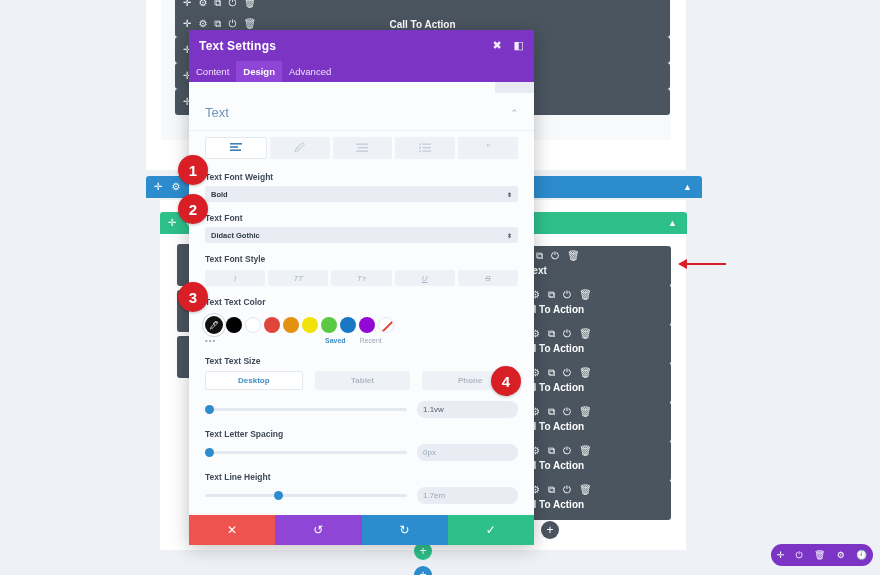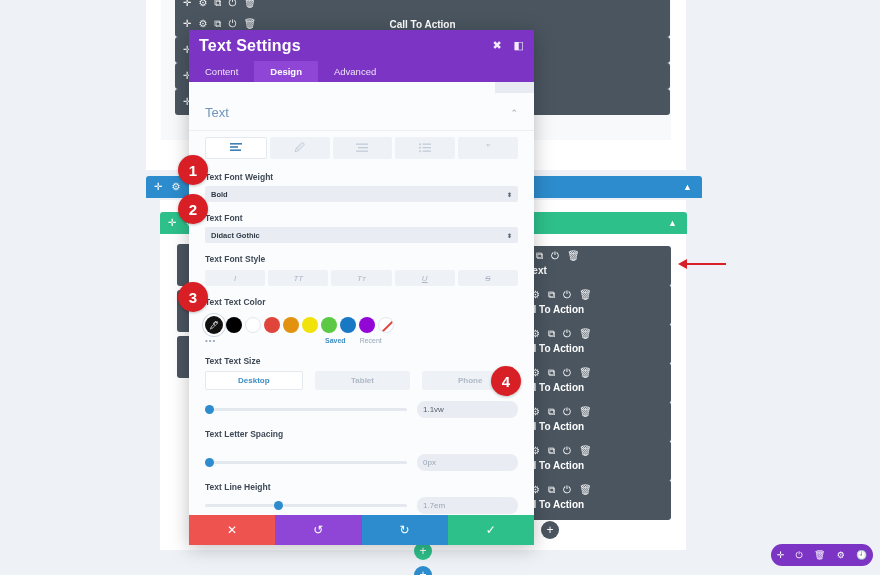--- a/index.html
+++ b/index.html
@@ -85,26 +85,26 @@
     position: absolute; left: 189px; top: 30px; width: 345px; height: 515px;
     background: #fbfcfe;
     box-shadow: 0 3px 18px rgba(0,0,0,.25);
     overflow: hidden;
   }
   .modal-head {
     height: 31px; background: #7c34c4;
     display: flex; align-items: center; padding: 0 10px;
     color: #fff;
   }
-  .modal-head .ttl { font-size: 16px; font-weight: 700; letter-spacing: .2px; }
+  .modal-head .ttl { font-size: 12px; font-weight: 700; letter-spacing: .2px; }
   .modal-head .sp { flex: 1; }
   .modal-head .hic { font-size: 11px; margin-left: 12px; opacity: .9; }
   .modal-tabs { height: 21px; background: #7c34c4; display: flex; }
   .modal-tabs .tab {
-    font-size: 9.5px; color: #efe2fb; padding: 0 16px;
+    font-size: 9.5px; color: #efe2fb; padding: 0 7px;
     display: flex; align-items: center; height: 100%;
   }
   .modal-tabs .tab.active { background: #8f45d6; color: #fff; font-weight: 600; }
 
   .modal-body {
     position: absolute; top: 52px; left: 0; right: 0; bottom: 30px;
     background: #fbfcfe; overflow: hidden;
   }
   
   .strip {
@@ -518,21 +518,21 @@
         <div class="slider-row">
           <div class="track">
             <div class="knob" style="left:0%;"></div>
           </div>
           <div class="valbox filled">1.1vw</div>
         </div>
       </div>
 
       <div class="fld">
         <div class="fld-label">Text Letter Spacing</div>
-        <div class="slider-row" style="margin-top:15px;">
+        <div class="slider-row" style="margin-top:5px;">
           <div class="track">
             <div class="knob" style="left:0%;"></div>
           </div>
           <div class="valbox">0px</div>
         </div>
       </div>
 
       <div class="fld">
         <div class="fld-label">Text Line Height</div>
         <div class="slider-row" style="margin-top:5px;">

